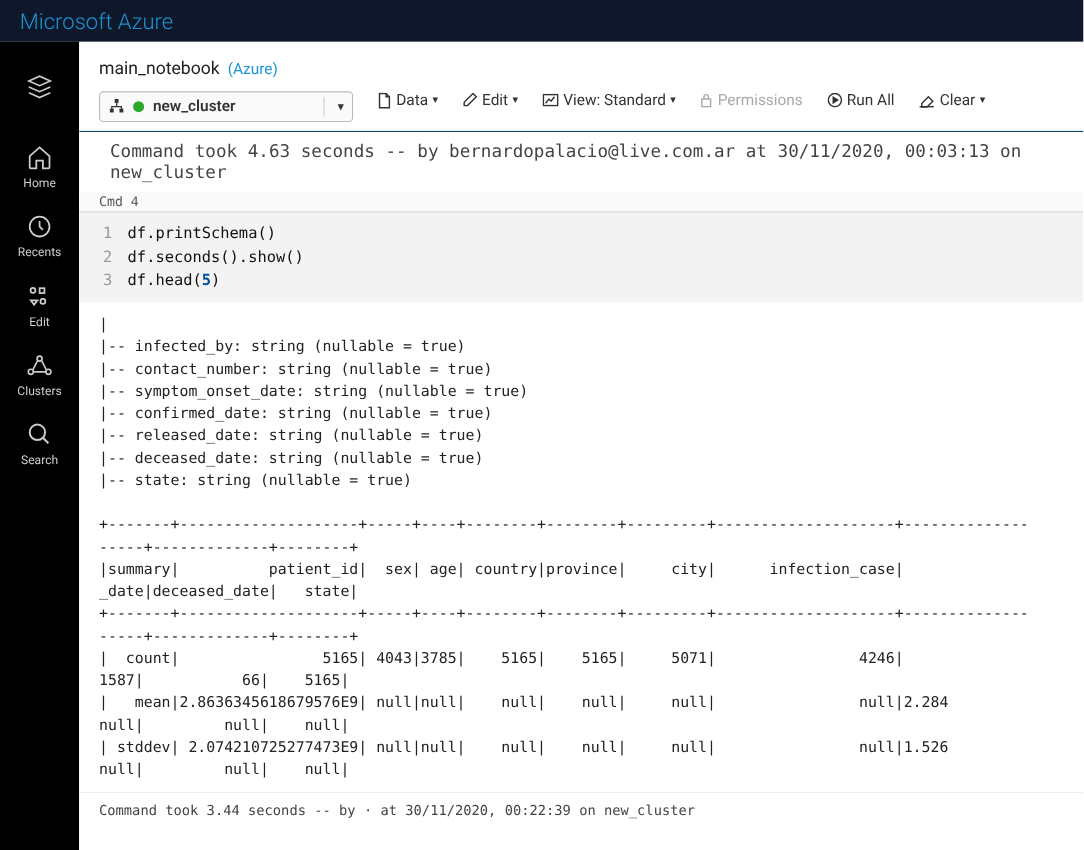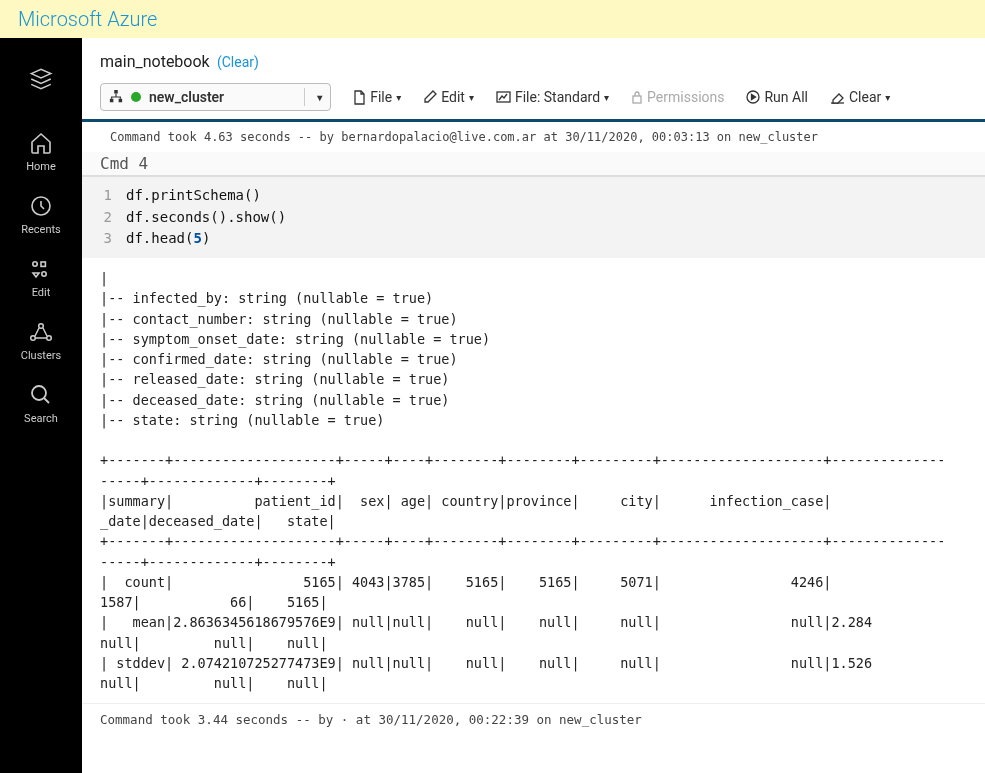--- a/index.html
+++ b/index.html
@@ -1,37 +1,37 @@
 <!DOCTYPE html>
 <html><head>
 <meta charset="utf-8">
 <style>
 * { box-sizing: border-box; margin: 0; padding: 0; }
 body { font-family: -apple-system, "Segoe UI", Roboto, sans-serif; font-size: 13px; background: #fff; width: 985px; height: 773px; overflow: hidden; }
-.top-bar { height: 38px; background: #fef9c3; color: #1a95d4; display: flex; align-items: center; padding-left: 18px; font-size: 20px; font-weight: 300; }
+.top-bar { height: 38px; background: #0f172a; color: #1a95d4; display: flex; align-items: center; padding-left: 18px; font-size: 20px; font-weight: 300; }
 .layout { display: flex; height: calc(100% - 38px); }
-.sidebar { width: 82px; background: #000; display: flex; flex-direction: column; align-items: center; padding-top: 18px; }
+.sidebar { width: 72px; background: #000; display: flex; flex-direction: column; align-items: center; padding-top: 18px; }
 .sidebar-item { width: 82px; display: flex; flex-direction: column; align-items: center; justify-content: center; padding: 10px 0; cursor: pointer; color: #ccc; }
 .sidebar-item.logo { padding-bottom: 28px; }
 .sidebar-item.active { color: #d4361a; box-shadow: inset 3px 0 0 #d4361a; }
 .sidebar-item .icon { width: 26px; height: 26px; display: flex; align-items: center; justify-content: center; }
 .sidebar-item .label { font-size: 11px; margin-top: 4px; }
 .main { flex: 1; background: #fff; display: flex; flex-direction: column; overflow: hidden; }
 .title-row { padding: 14px 18px 8px; }
 .title-row h1 { font-size: 16px; font-weight: 400; color: #222; display: inline; }
 .title-row .lang { color: #1a95d4; font-size: 14px; margin-left: 4px; }
-.toolbar { display: flex; align-items: center; padding: 4px 18px 8px; gap: 22px; font-size: 14px; color: #333; border-bottom: 3px solid #0c4a6e; }
+.toolbar { display: flex; align-items: flex-start; padding: 4px 18px 8px; gap: 22px; font-size: 14px; color: #333; border-bottom: 1px solid #0c4a6e; }
 .cluster-btn { display: flex; align-items: center; border: 1px solid #bbb; border-radius: 4px; padding: 4px 8px; gap: 8px; cursor: pointer; background: #fafafa; font-weight: 600; }
 .cluster-btn .dot { width: 10px; height: 10px; border-radius: 50%; background: #2aa82a; }
 .cluster-btn .sep { width: 1px; height: 18px; background: #ccc; margin: 0 4px; }
 .tb-item { display: flex; align-items: center; gap: 4px; cursor: pointer; }
 .tb-item.locked { color: #aaa; }
 .caret { font-size: 10px; }
-.cmd-status { font-family: Menlo, Consolas, monospace; font-size: 12px; color: #444; padding: 8px 18px 8px 28px; }
-.cmd-label { font-family: Menlo, Consolas, monospace; font-size: 16px; color: #555; padding: 2px 18px 2px 18px; border-bottom: 1px solid #ddd; background: #fafafa; }
+.cmd-status { font-family: Menlo, Consolas, monospace; font-size: 16px; color: #444; padding: 8px 18px 8px 28px; }
+.cmd-label { font-family: Menlo, Consolas, monospace; font-size: 12px; color: #555; padding: 2px 18px 2px 18px; border-bottom: 1px solid #ddd; background: #fafafa; }
 .cell { border-top: 1px solid #ddd; }
 .code-block { background: #f3f3f3; padding: 8px 0; font-family: Menlo, Consolas, monospace; font-size: 14px; line-height: 1.55; }
 .code-line { display: flex; }
 .gutter { width: 44px; text-align: right; color: #999; padding-right: 14px; user-select: none; }
 .code { white-space: pre; color: #111; }
 .code .paren { color: #111; font-weight: 500; }
 .code .num { color: #0050a0; font-weight: 700; }
 .output-area { padding: 10px 18px; font-family: Menlo, Consolas, monospace; font-size: 13.5px; line-height: 1.5; color: #222; overflow: hidden; }
 .spark-jobs { font-family: -apple-system, sans-serif; font-size: 14px; color: #222; padding: 4px 0 12px; }
 .spark-jobs .tri { display: inline-block; margin-right: 4px; font-size: 10px; }
@@ -103,21 +103,21 @@
             <path d="M15 15l5 5"></path>
           </svg>
       </span>
       <span class="label">Search</span>
     </div>
   </div>
 
   <div class="main">
     <div class="title-row">
       <h1>main_notebook</h1>
-      <span class="lang">(Clear)</span>
+      <span class="lang">(Azure)</span>
     </div>
 
     <div class="toolbar">
       <div class="cluster-btn">
         <span>
           <svg width="14" height="14" viewBox="0 0 16 16" fill="#333">
               <rect x="6" y="0" width="4" height="4"></rect>
               <rect x="1" y="10" width="4" height="4"></rect>
               <rect x="11" y="10" width="4" height="4"></rect>
               <path d="M8 4v4M3 10V8h10v2" stroke="#333" stroke-width="1.3" fill="none"></path>
@@ -129,40 +129,40 @@
         <span class="sep"></span>
         <span class="caret">▾</span>
       </div>
       <div class="tb-item">
         <span>
             <svg width="13" height="15" viewBox="0 0 13 15" fill="none" stroke="#333" stroke-width="1.3">
               <path d="M2 1h6l3 3v10H2z"></path>
               <path d="M8 1v3h3"></path>
             </svg>
           </span>
-        <span>File</span>
+        <span>Data</span>
         <span class="caret">▾</span>
       </div>
       <div class="tb-item">
         <span>
             <svg width="14" height="14" viewBox="0 0 14 14" fill="none" stroke="#333" stroke-width="1.3">
               <path d="M10 1l3 3-8 8H2v-3z"></path>
             </svg>
           </span>
         <span>Edit</span>
         <span class="caret">▾</span>
       </div>
       <div class="tb-item">
         <span>
             <svg width="15" height="12" viewBox="0 0 15 12" fill="none" stroke="#333" stroke-width="1.3">
               <rect x="1" y="1" width="13" height="10"></rect>
               <path d="M3 9l3-4 2 2 3-4"></path>
             </svg>
           </span>
-        <span>File: Standard</span>
+        <span>View: Standard</span>
         <span class="caret">▾</span>
       </div>
       <div class="tb-item locked">
         <span>
             <svg width="12" height="14" viewBox="0 0 12 14" fill="none" stroke="#aaa" stroke-width="1.3">
               <rect x="2" y="6" width="8" height="7"></rect>
               <path d="M4 6V4a2 2 0 0 1 4 0v2"></path>
             </svg>
           </span>
         <span>Permissions</span>

